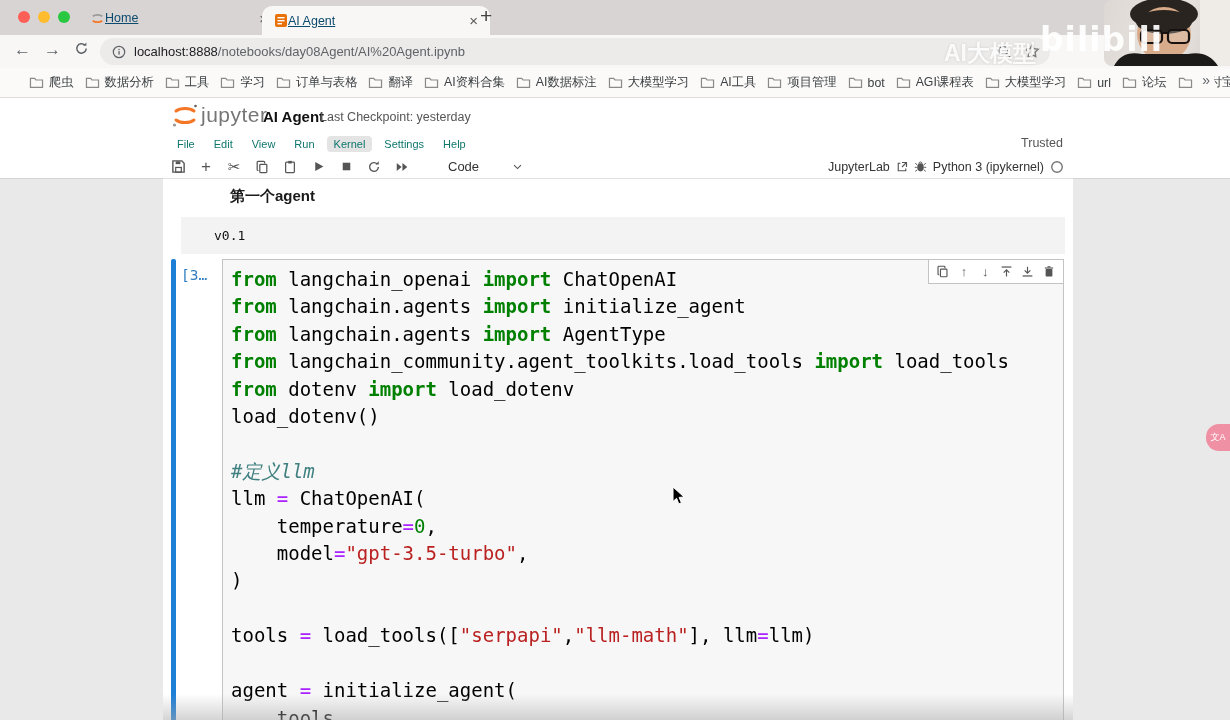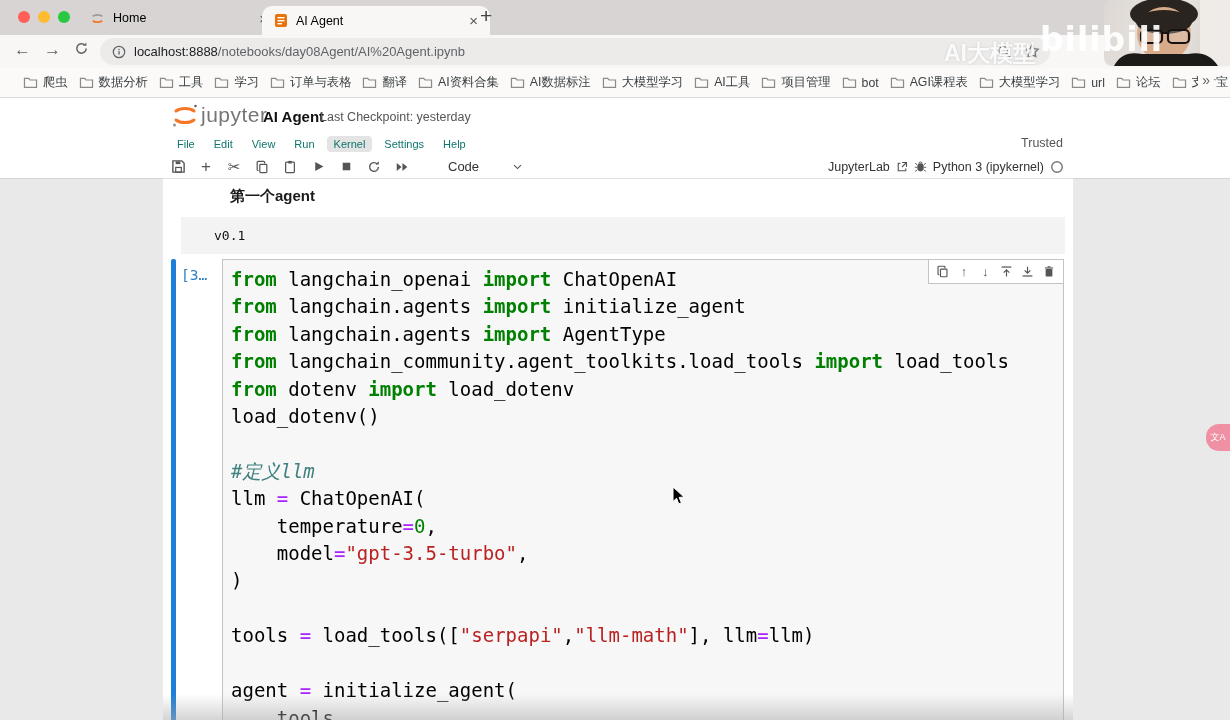--- a/index.html
+++ b/index.html
@@ -4,32 +4,32 @@
 <style>
   html,body{margin:0;padding:0;background:#222;}
   #root{position:relative;width:1230px;height:720px;overflow:hidden;background:#e9e9e9;
         font-family:"Liberation Sans",sans-serif;-webkit-font-smoothing:antialiased;}
   
   .tabstrip{position:absolute;top:0;left:0;right:0;height:35px;background:#d8d4d3;}
   .traffic{position:absolute;top:11px;left:18px;display:flex;gap:8px;}
   .light{width:12px;height:12px;border-radius:50%;}
   .tab-inactive{position:absolute;left:80px;top:4px;width:178px;height:28px;display:flex;align-items:center;padding:0 10px;border-radius:8px;}
   .tab-active{position:absolute;left:262px;top:6px;width:204px;height:29px;background:#f8f7f6;border-radius:10px 10px 0 0;display:flex;align-items:center;padding:0 12px;}
-  .tab-label{font-size:12.5px;color:#000000;margin-left:8px;flex:1;white-space:nowrap;overflow:hidden;}
+  .tab-label{font-size:12.5px;color:#0c4a6e;flex:1;white-space:nowrap;overflow:hidden;text-decoration:underline;}
   .tab-close{color:#5a5a5a;font-size:15px;line-height:1;}
   .newtab{position:absolute;left:480px;top:4px;font-size:21px;color:#444;}
   .urlrow{position:absolute;top:35px;left:0;right:0;height:33px;background:#f8f7f6;}
   .navbtn{position:absolute;top:5px;font-size:17px;color:#5f6368;}
   .urlpill{position:absolute;left:100px;top:3px;width:950px;height:27px;border-radius:14px;background:#edebea;display:flex;align-items:center;padding:0 12px;box-sizing:border-box;}
   .url-host{font-size:13px;color:#202124;}
   .url-path{font-size:13px;color:#5f6368;}
   .pill-right{position:absolute;right:10px;top:5px;display:flex;gap:12px;align-items:center;}
   .extbadge{position:absolute;left:1058px;top:41px;width:18px;height:18px;border-radius:4px;background:#d23b5f;color:#fff;font-size:11px;display:flex;align-items:center;justify-content:center;}
   .extstub{position:absolute;left:1086px;top:44px;width:13px;height:14px;border-radius:3px;background:#b9bdc1;}
-  .bookmarks{position:absolute;top:68px;left:0;right:0;height:29px;background:#fbfaf9;border-bottom:1px solid #dedbda;display:flex;align-items:center;padding-left:23px;gap:11px;overflow:hidden;white-space:nowrap;}
+  .bookmarks{position:absolute;top:68px;left:0;right:0;height:29px;background:#fbfaf9;border-bottom:1px solid #dedbda;display:flex;align-items:center;padding-left:29px;gap:11px;overflow:hidden;white-space:nowrap;}
   .bookmark{display:flex;align-items:center;gap:5px;font-size:12.3px;color:#3c4043;flex:0 0 auto;}
   .bm-overflow{position:absolute;right:16px;top:72px;font-size:14px;color:#5f6368;background:#fbfaf9;padding:0 4px;}
   
   .jheader{position:absolute;top:98px;left:0;right:0;height:35px;background:#fff;}
   .jlogo-text{position:absolute;left:201px;top:5px;font-size:21px;color:#767677;letter-spacing:.5px;}
   .jtitle{position:absolute;left:263px;top:10px;font-size:15px;font-weight:bold;color:#111;}
   .jcheckpoint{position:absolute;left:320px;top:12px;font-size:12.5px;color:#555;}
   .jmenu{position:absolute;top:133px;left:0;right:0;height:22px;background:#fff;display:flex;align-items:center;padding-left:170px;gap:5px;}
   .menu-item{font-size:11px;color:#0f766e;padding:2px 7px;border-radius:4px;}
   .menu-item.hl{background:#e4e4e4;}

